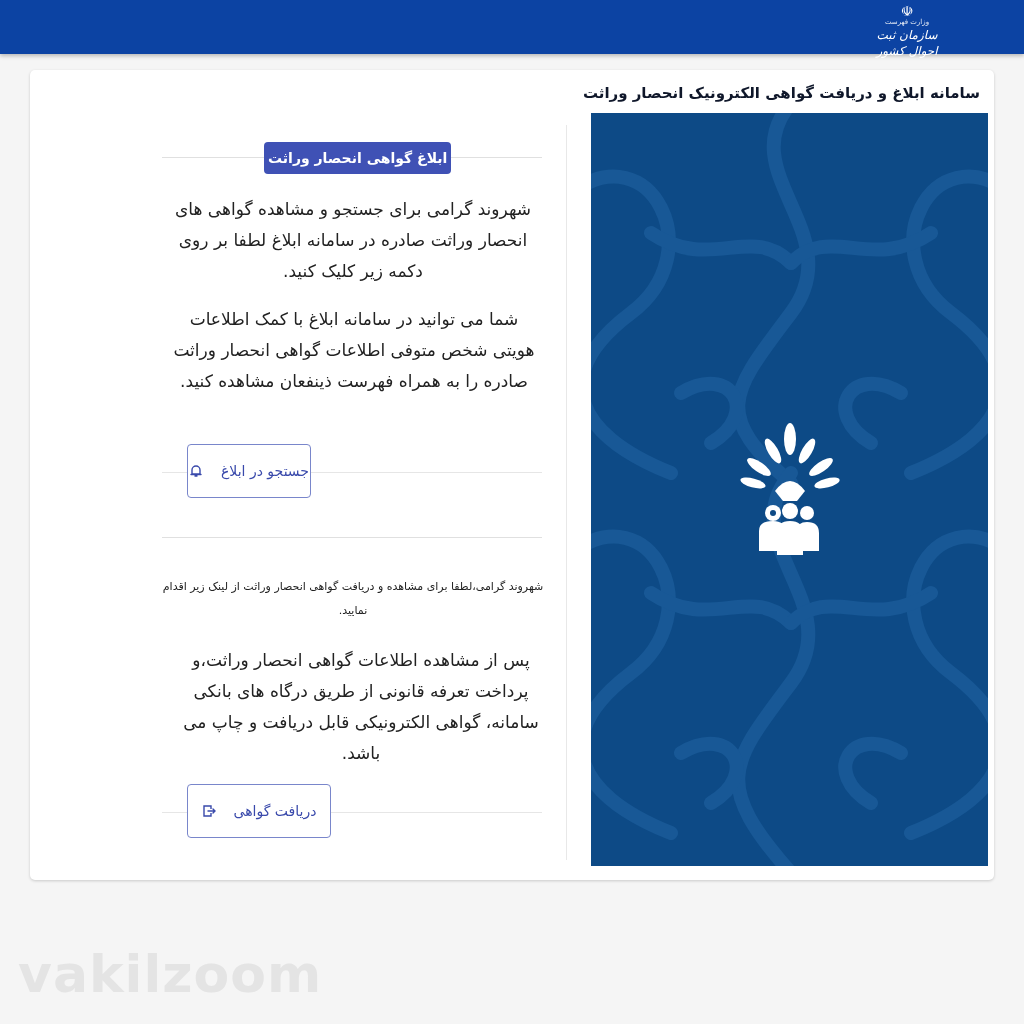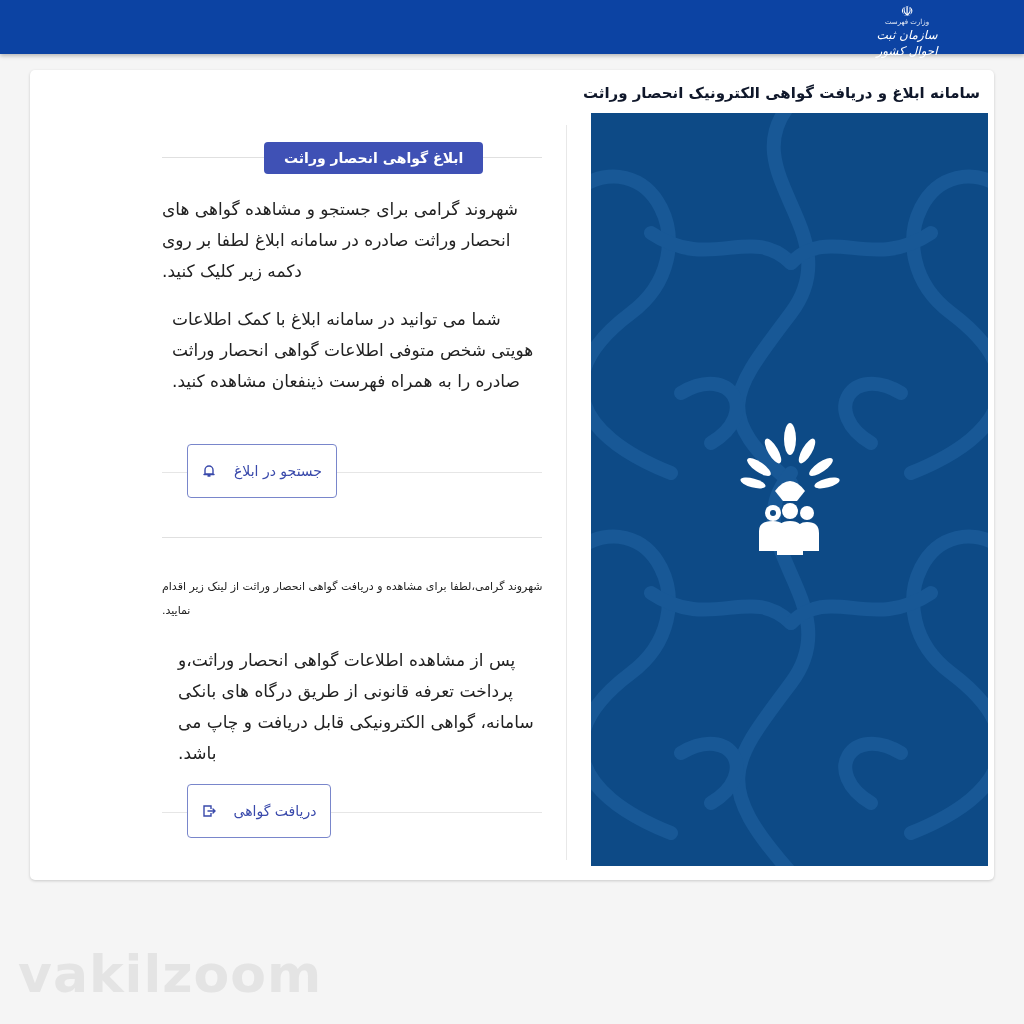--- a/index.html
+++ b/index.html
@@ -41,26 +41,26 @@
   .banner svg.pattern { position:absolute; left:0; top:0; }
   .banner .emblem-icon { position:absolute; left:144px; top:308px; width:110px; height:135px; }
 
   .section-head {
     position:absolute; left:132px; width:380px; height:36px;
   }
   .section-head .line {
     position:absolute; left:0; right:0; top:17px; height:1px; background:#e0e0e0;
   }
   .badge {
-    position:absolute; top:2px; height:32px; padding:0 20px;
+    position:absolute; top:2px; height:32px; padding:0 4px;
     background:#3f51b5; color:#fff; border-radius:4px;
     font-size:14px; font-weight:bold; line-height:32px; direction:rtl;
   }
   .para {
-    position:absolute; direction:rtl; text-align:left; color:#222;
+    position:absolute; direction:rtl; text-align:center; color:#222;
   }
   .p-large { font-size:17px; line-height:31px; }
   .p-small { font-size:11px; line-height:24px; }
 
   .btn-row { position:absolute; left:132px; width:380px; height:58px; }
   .btn-row .line { position:absolute; left:0; right:0; top:28px; height:1px; background:#e6e6e6; }
   .btn {
     position:absolute; top:0; height:54px; background:#fff;
     border:1px solid #7986cb; border-radius:4px; color:#3949ab;
     font-size:14px; direction:rtl; display:flex; align-items:center; justify-content:center; gap:18px;
@@ -92,21 +92,21 @@
   <div class="section-head" style="top:70px;">
     <div class="line"></div>
     <div class="badge" style="left:102px;">ابلاغ گواهی انحصار وراثت</div>
   </div>
 
   <div class="para p-large" style="left:132px; top:124px; width:382px;">شهروند گرامی برای جستجو و مشاهده گواهی های انحصار وراثت صادره در سامانه ابلاغ لطفا بر روی دکمه زیر کلیک کنید.</div>
   <div class="para p-large" style="left:142px; top:234px; width:364px;">شما می توانید در سامانه ابلاغ با کمک اطلاعات هویتی شخص متوفی اطلاعات گواهی انحصار وراثت صادره را به همراه فهرست ذینفعان مشاهده کنید.</div>
 
   <div class="btn-row" style="top:374px;">
     <div class="line"></div>
-    <div class="btn" style="left:25px; width:150px;">
+    <div class="btn" style="left:25px; width:124px;">
       <span>جستجو در ابلاغ</span>
       <span class="icon">
         <svg width="14" height="14" viewBox="0 0 14 14">
             <path d="M3 10 V6 a4 4 0 0 1 8 0 V10 Z M2 10.5 H12 M6 12 h2" fill="none" stroke="#3949ab" stroke-width="1.4" stroke-linecap="round"></path>
           </svg>
       </span>
     </div>
   </div>
 
   <div class="section-head" style="top:450px;">

